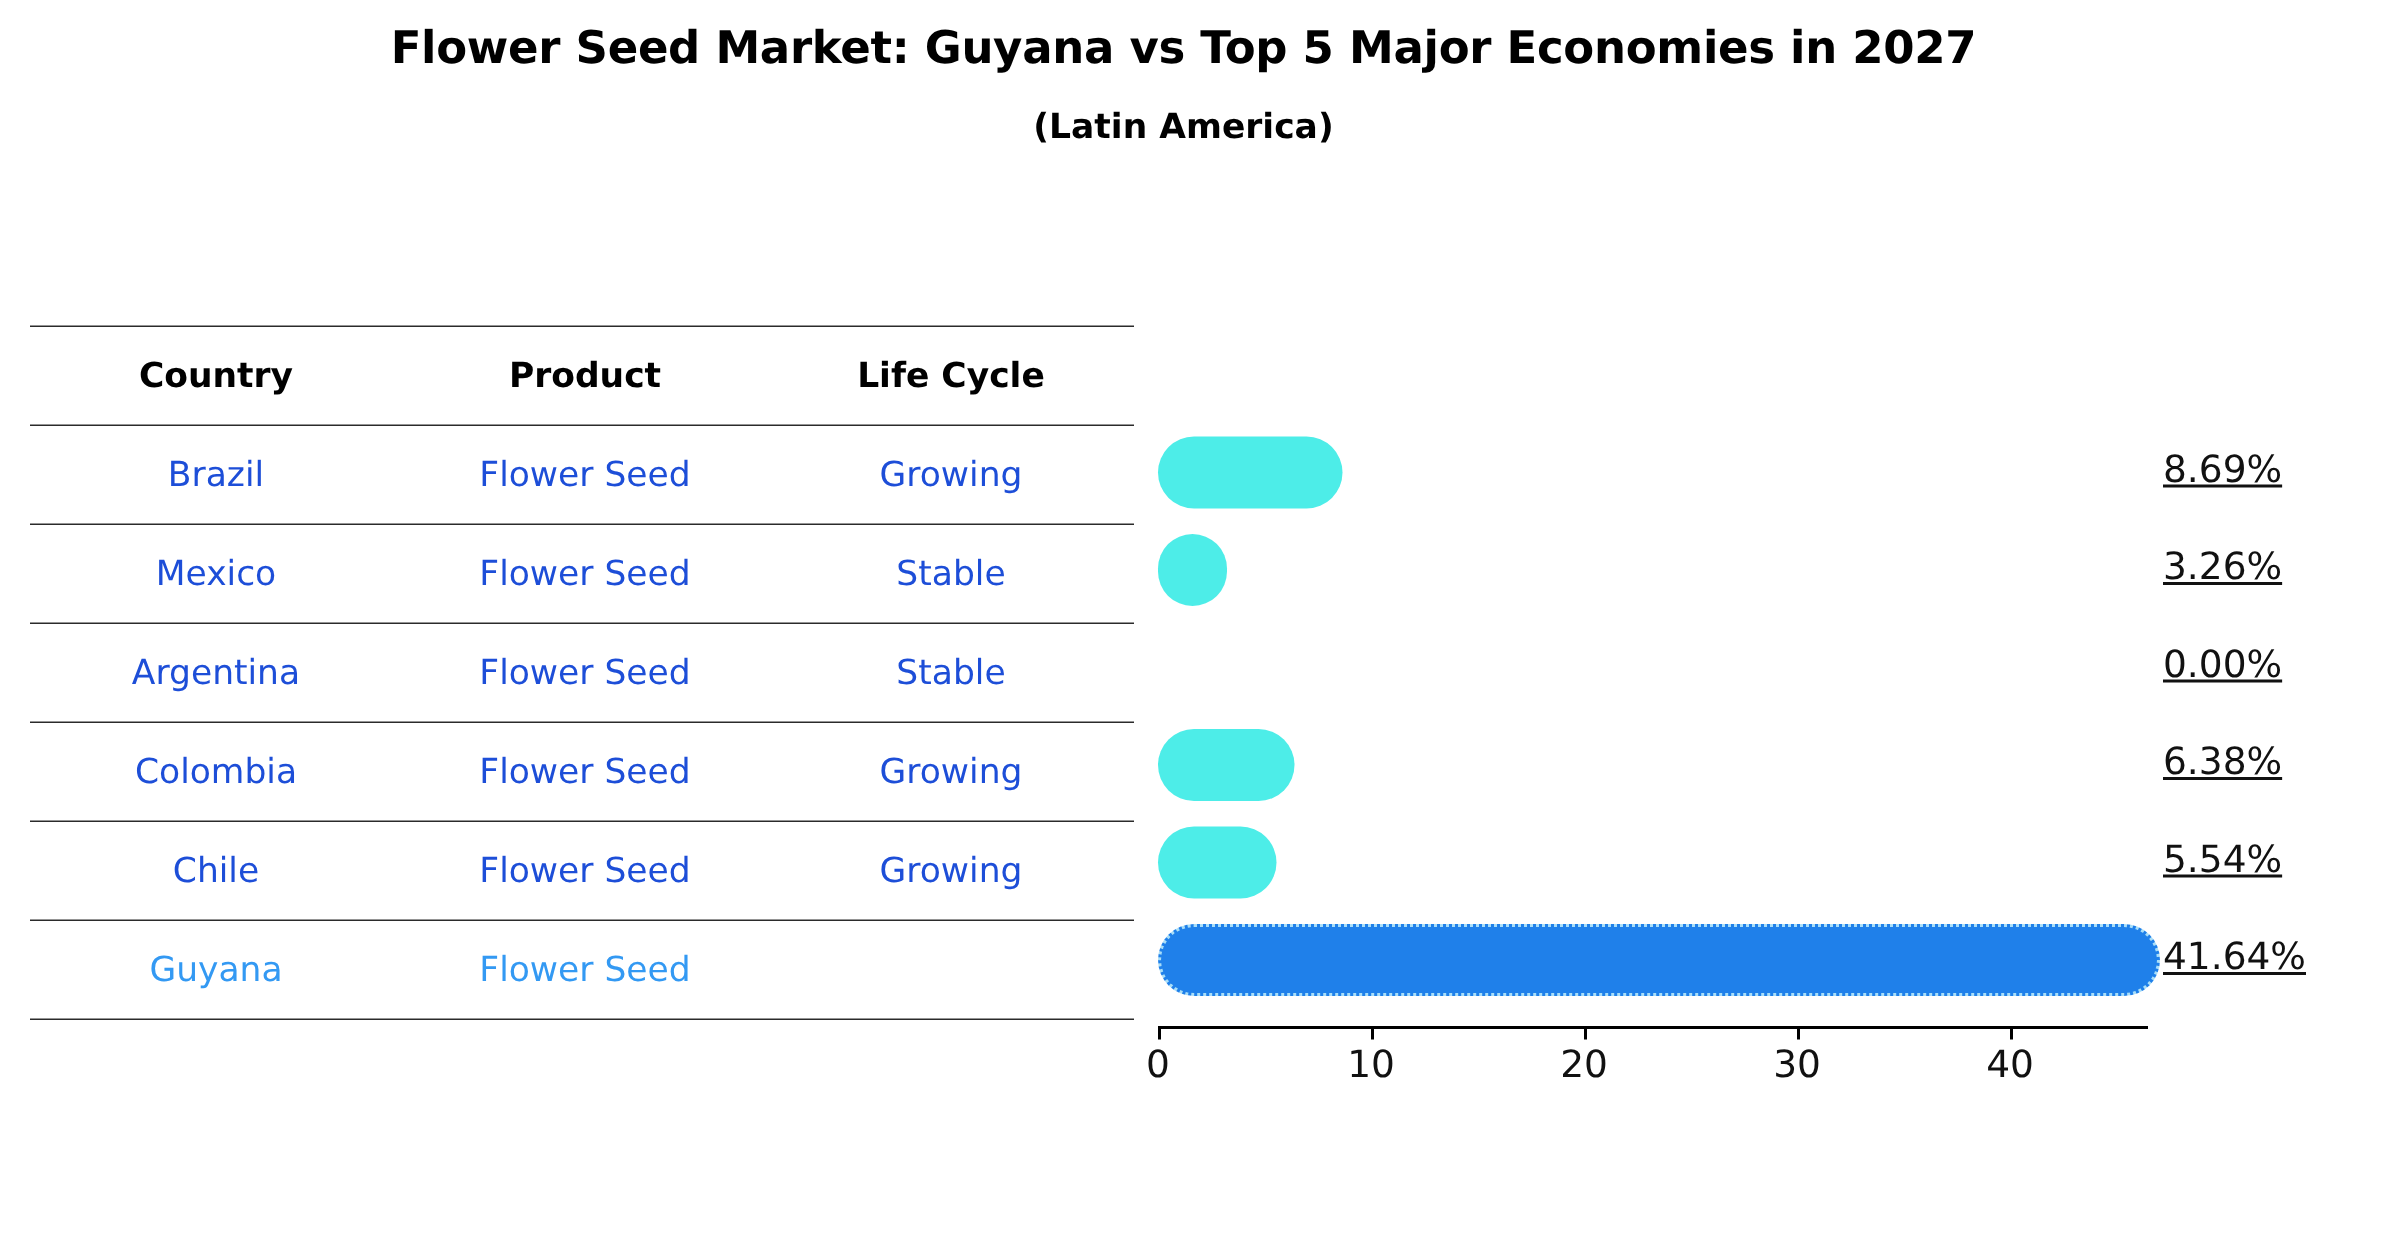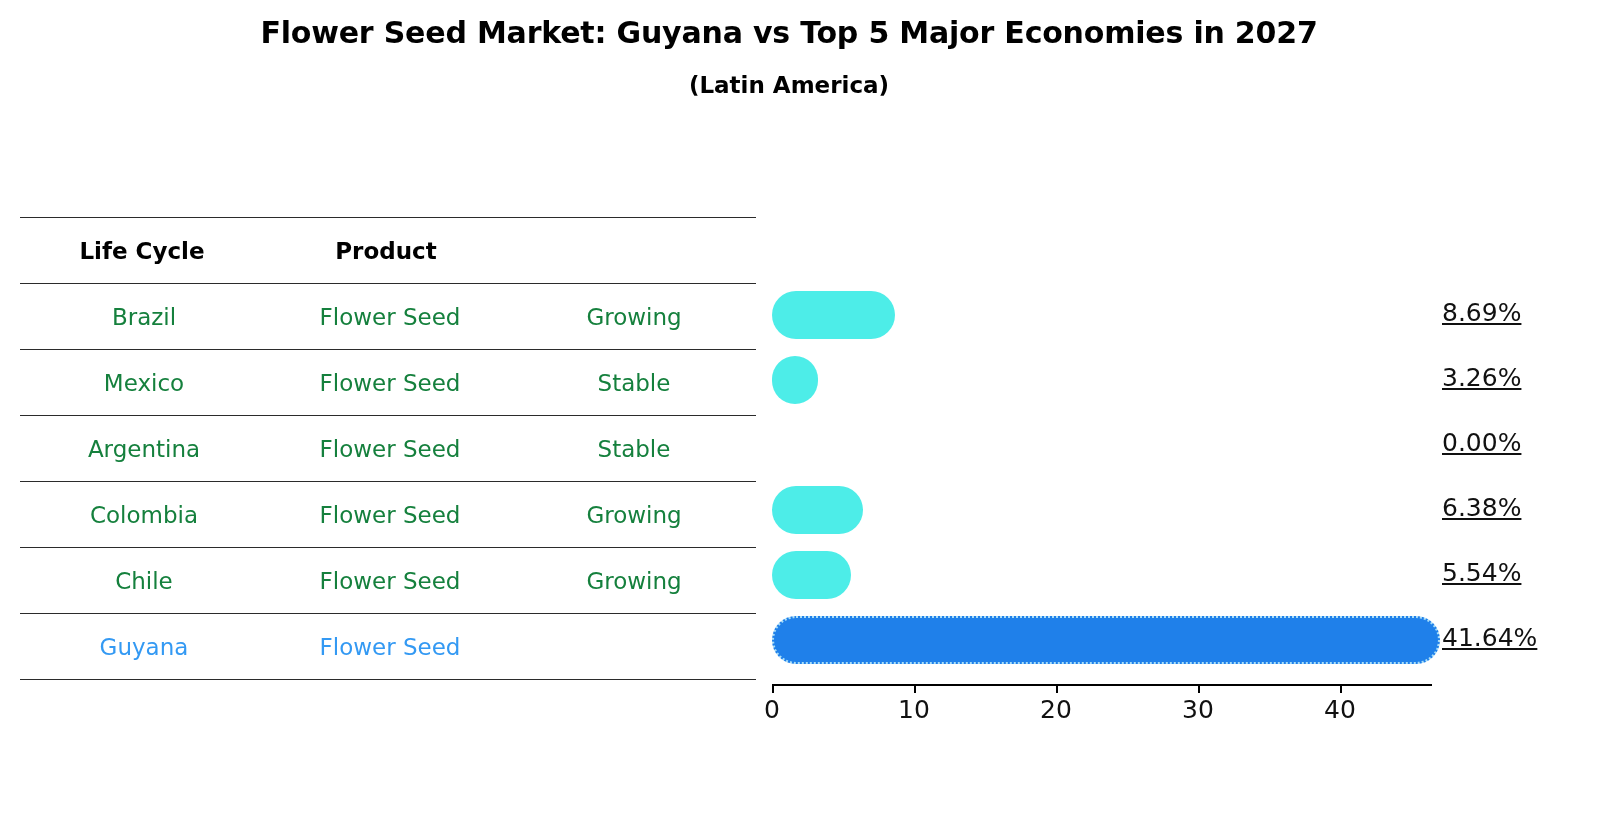--- a/index.html
+++ b/index.html
@@ -60,21 +60,21 @@
     border-top: 1.6px solid #2b2b2b;
     display: flex;
     align-items: center;
   }
   .trow.last-rule {
     border-bottom: 1.6px solid #2b2b2b;
   }
   .tcell {
     text-align: center;
     font-size: 23px;
-    color: #15803d;
+    color: #1d4ed8;
     white-space: nowrap;
   }
   .trow.header .tcell {
     color: #000000;
     font-weight: bold;
   }
   .trow.highlight .tcell {
     color: #3399f3;
   }
   .col-country { width: 248px; }
@@ -143,22 +143,23 @@
 
 <div id="plot-area">
 
   <div id="title-block">
     <div id="chart-title">Flower Seed Market: Guyana vs Top 5 Major Economies in 2027</div>
     <div id="chart-subtitle">(Latin America)</div>
   </div>
 
   <div id="data-table">
     <div class="trow header">
+      <div class="tcell col-country">Country</div>
+      <div class="tcell col-product">Product</div>
       <div class="tcell col-life">Life Cycle</div>
-      <div class="tcell col-product">Product</div>
     </div>
 
     <div class="trow">
       <div class="tcell col-country">Brazil</div>
       <div class="tcell col-product">Flower Seed</div>
       <div class="tcell col-life">Growing</div>
     </div>
 
     <div class="trow">
       <div class="tcell col-country">Mexico</div>

